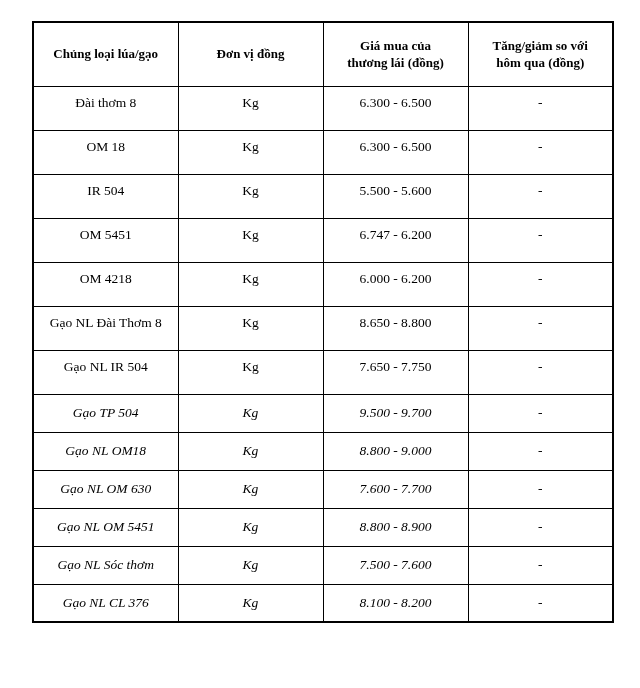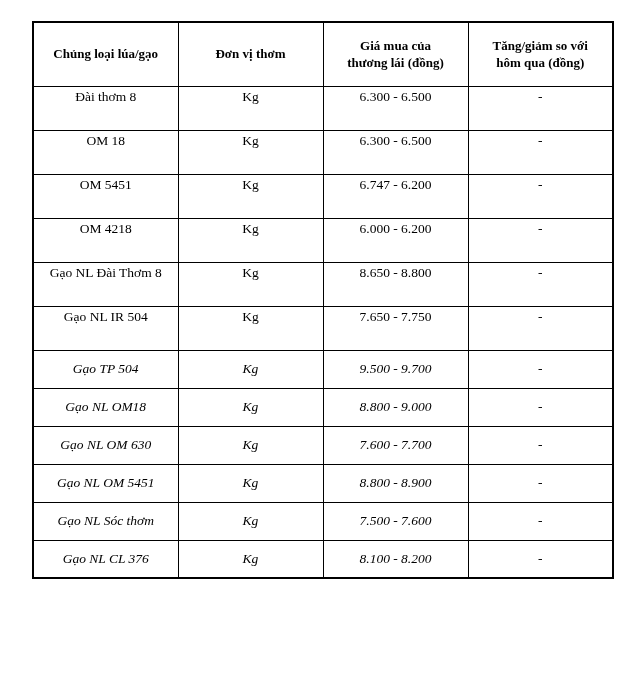--- a/index.html
+++ b/index.html
@@ -48,57 +48,63 @@
   }
   table.price-table td {
     font-size: 13.5px;
     line-height: 1.2;
   }
   table.price-table tr.tall {
     height: 44px;
   }
   table.price-table tr.tall td {
     vertical-align: top;
-    padding-top: 2px;
+    padding-top: 8px;
     margin-top: 16px;
   }
   table.price-table tr.short {
     height: 38px;
   }
   table.price-table tr.short td {
     vertical-align: middle;
     font-style: italic;
   }
 </style>
 </head>
 <body>
 
 <div class="page">
   <table class="price-table">
     <thead>
       <tr>
         <th>Chủng loại lúa/gạo</th>
-        <th>Đơn vị thơm</th>
+        <th>Đơn vị đồng</th>
         <th>Giá mua của
 thương lái (đồng)</th>
         <th>Tăng/giảm so với
 hôm qua (đồng)</th>
       </tr>
     </thead>
     <tbody>
         <tr class="tall">
           <td>Đài thơm 8</td>
           <td>Kg</td>
           <td>6.300 - 6.500</td>
           <td>-</td>
         </tr>
         <tr class="tall">
           <td>OM 18</td>
           <td>Kg</td>
           <td>6.300 - 6.500</td>
+          <td>-</td>
+        </tr>
+        <tr class="tall">
+          <td>IR 504</td>
+          <td>Kg</td>
+          <td>5.500 - 5.600</td>
           <td>-</td>
         </tr>
         <tr class="tall">
           <td>OM 5451</td>
           <td>Kg</td>
           <td>6.747 - 6.200</td>
           <td>-</td>
         </tr>
         <tr class="tall">
           <td>OM 4218</td>

